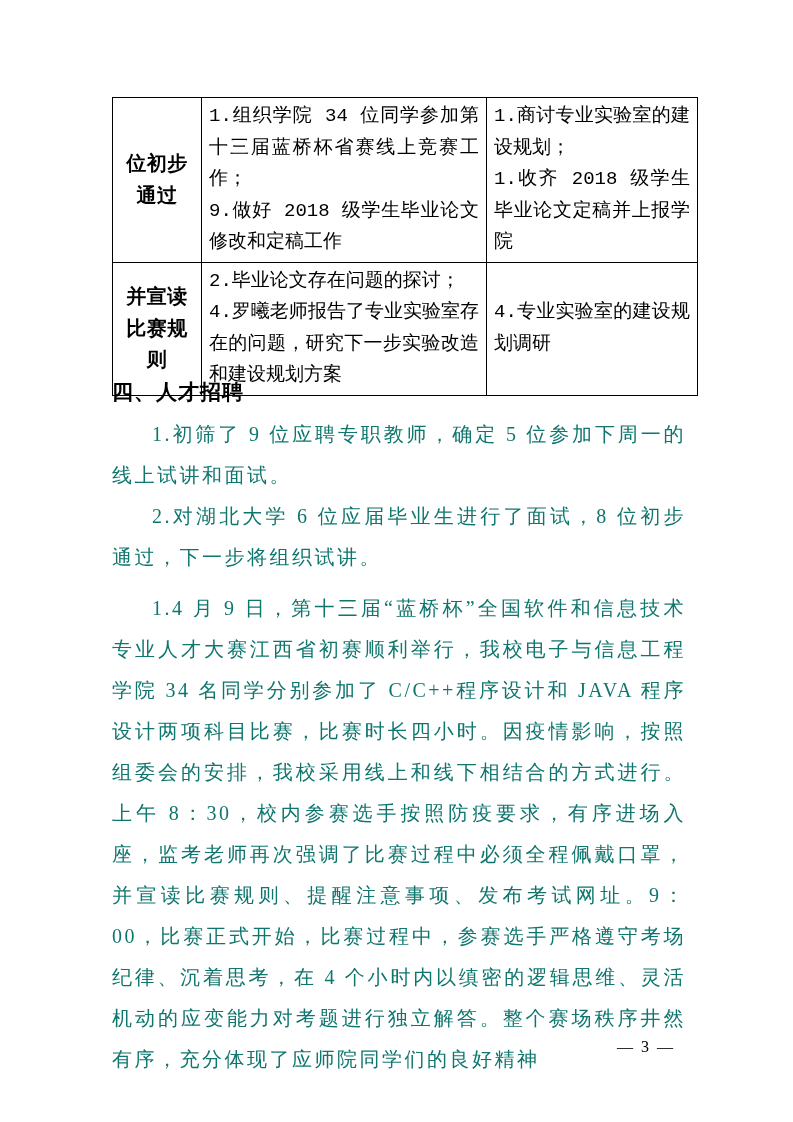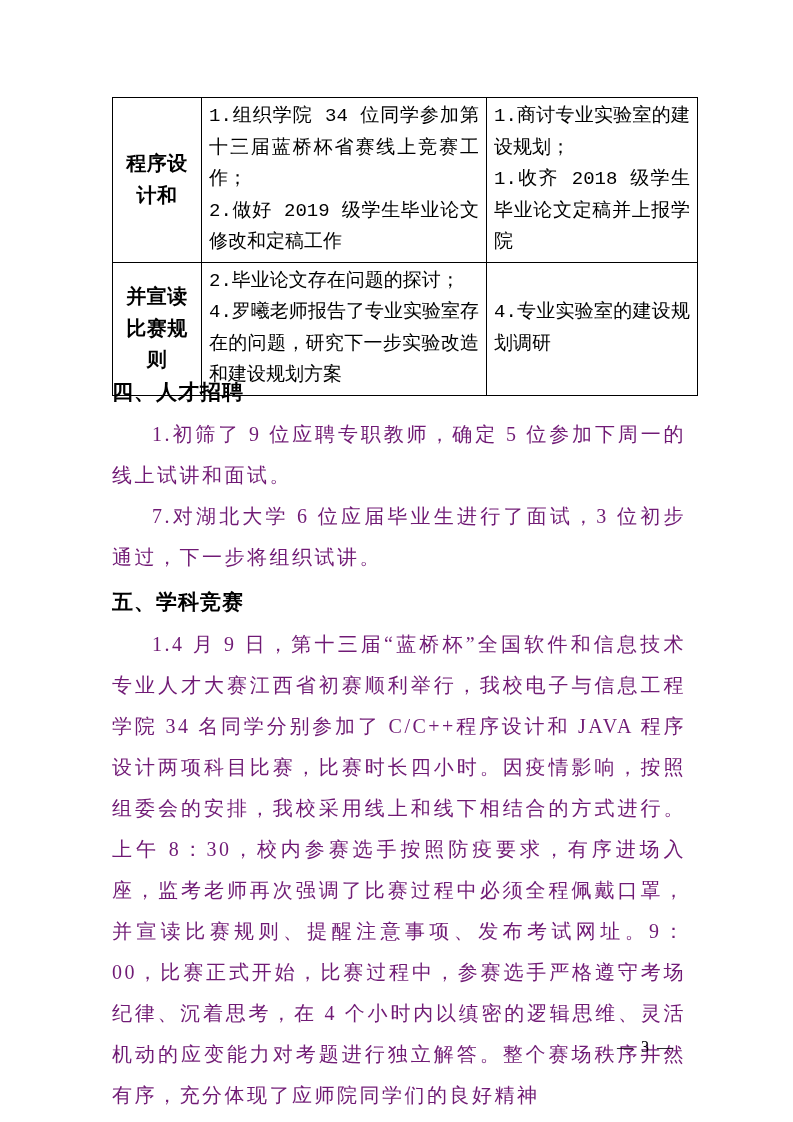--- a/index.html
+++ b/index.html
@@ -57,21 +57,21 @@
     letter-spacing: 1px;
     color: #000000;
   }
   .para {
     font-size: 20px;
     line-height: 41px;
     text-align: justify;
     text-indent: 2em;
     letter-spacing: 2.5px;
     margin: 0;
-    color: #701a75;
+    color: #0f766e;
   }
   .sec-body { margin-top: 8px; margin-bottom: 10px; }
   
   .page-number {
     position: absolute;
     left: 596px;
     top: 1038px;
     width: 100px;
     text-align: center;
     font-size: 16px;
@@ -80,24 +80,24 @@
   }
 </style>
 </head>
 <body>
 
 <div class="page">
 
   <table class="doc-table">
     <tbody>
         <tr class="r1">
-          <th class="cat">程序设计和</th>
+          <th class="cat">位初步通过</th>
           <td class="work">
             <div class="cell-item">1.组织学院 34 位同学参加第十三届蓝桥杯省赛线上竞赛工作；</div>
-            <div class="cell-item">2.做好 2019 级学生毕业论文修改和定稿工作</div>
+            <div class="cell-item">9.做好 2018 级学生毕业论文修改和定稿工作</div>
           </td>
           <td class="plan">
             <div class="cell-item">1.商讨专业实验室的建设规划；</div>
             <div class="cell-item">1.收齐 2018 级学生毕业论文定稿并上报学院</div>
           </td>
         </tr>
         <tr class="r2">
           <th class="cat">并宣读比赛规则</th>
           <td class="work">
             <div class="cell-item">2.毕业论文存在问题的探讨；</div>
@@ -107,23 +107,22 @@
             <div class="cell-item">4.专业实验室的建设规划调研</div>
           </td>
         </tr>
       </tbody>
   </table>
 
   <div class="flow">
       <div class="sec-heading">四、人才招聘</div>
       <div class="sec-body">
         <div class="para">1.初筛了 9 位应聘专职教师，确定 5 位参加下周一的线上试讲和面试。</div>
-        <div class="para">7.对湖北大学 6 位应届毕业生进行了面试，3 位初步通过，下一步将组织试讲。</div>
+        <div class="para">2.对湖北大学 6 位应届毕业生进行了面试，8 位初步通过，下一步将组织试讲。</div>
       </div>
-      <div class="sec-heading">五、学科竞赛</div>
       <div class="sec-body">
         <div class="para">1.4 月 9 日，第十三届“蓝桥杯”全国软件和信息技术专业人才大赛江西省初赛顺利举行，我校电子与信息工程学院 34 名同学分别参加了 C/C++程序设计和 JAVA 程序设计两项科目比赛，比赛时长四小时。因疫情影响，按照组委会的安排，我校采用线上和线下相结合的方式进行。上午 8：30，校内参赛选手按照防疫要求，有序进场入座，监考老师再次强调了比赛过程中必须全程佩戴口罩，并宣读比赛规则、提醒注意事项、发布考试网址。9：00，比赛正式开始，比赛过程中，参赛选手严格遵守考场纪律、沉着思考，在 4 个小时内以缜密的逻辑思维、灵活机动的应变能力对考题进行独立解答。整个赛场秩序井然有序，充分体现了应师院同学们的良好精神</div>
       </div>
     </div>
 
   <div class="page-number">— 3 —</div>
 
 </div>
 
 </body></html>

